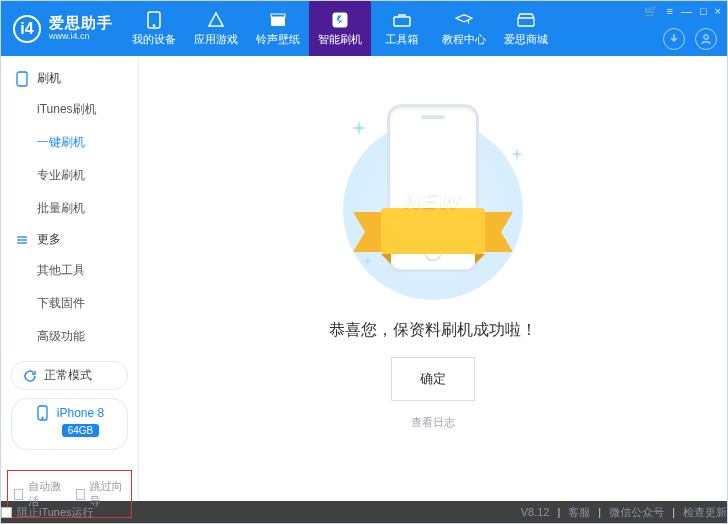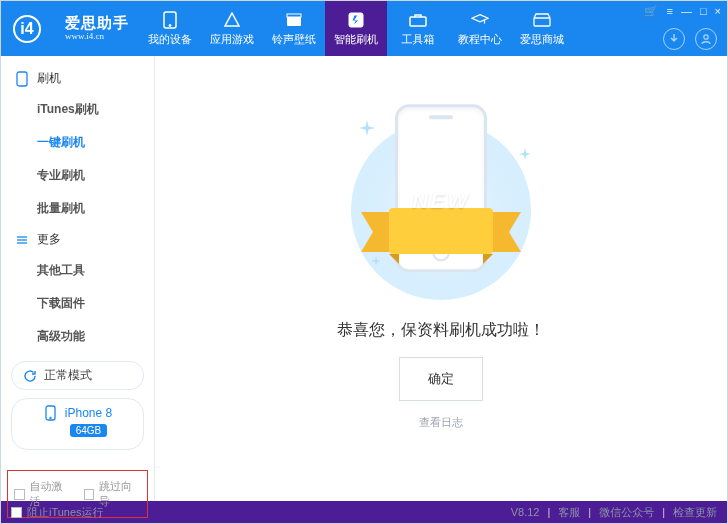--- a/index.html
+++ b/index.html
@@ -1,40 +1,40 @@
 <!DOCTYPE html>
 <html><head>
 <meta charset="utf-8">
 <style>
   * { box-sizing: border-box; margin: 0; padding: 0; }
   body { font-family: "Microsoft YaHei", Arial, sans-serif; font-size: 12px; background:#fff; width:728px; height:524px; overflow:hidden; border:1px solid #cdd6e3;}
   
   .header { background:#1a87f1; height:55px; display:flex; align-items:center; color:#fff; position:relative; }
   .logo { display:flex; align-items:center; padding:0 10px 0 12px; }
   .logo-badge { width:28px; height:28px; border-radius:50%; border:2px solid #fff; display:flex; align-items:center; justify-content:center; font-weight:bold; font-size:16px; color:#fff;}
-  .logo-text { margin-left:24px; line-height:1.1;font-family:Liberation Serif, serif; }
+  .logo-text { margin-left:8px; line-height:1.1; }
   .logo-text .zh { font-size:15px; font-weight:bold; letter-spacing:1px;}
   .logo-text .en { font-size:9px; opacity:.9;}
   .nav { display:flex; height:100%; }
   .nav-item { width:62px; display:flex; flex-direction:column; align-items:center; justify-content:center; font-size:11px; cursor:pointer; }
   .nav-item.active { background:#4c1d95; }
   .nav-icon-box { width:18px; height:18px; display:flex; align-items:center; justify-content:center; margin-bottom:3px; }
   .nav-icon-box svg { stroke:#fff; fill:#fff; }
   .win-controls { position:absolute; right:6px; top:4px; display:flex; gap:8px; font-size:11px; }
   .win-controls span { cursor:pointer; opacity:.9;}
   .header-right { position:absolute; right:10px; bottom:6px; display:flex; gap:10px; }
   .circ-btn { width:22px; height:22px; border:1.5px solid #a8d1fb; border-radius:50%; display:flex; align-items:center; justify-content:center; cursor:pointer;}
   .circ-btn svg { stroke:#a8d1fb; fill:none; }
   
   .body { display:flex; height:calc(100% - 55px - 22px); }
-  .sidebar { width:154px; border-right:1px solid #e8ecf1; display:flex; flex-direction:column; padding-top:8px;}
+  .sidebar { width:138px; border-right:1px solid #e8ecf1; display:flex; flex-direction:column; padding-top:8px;}
   .group-hdr { display:flex; align-items:center; padding:6px 14px; color:#333; font-size:12px;}
   .group-hdr .gicon { width:14px; margin-right:8px; display:flex; align-items:center; justify-content:center;}
   .gicon svg { stroke:#1a87f1; }
-  .group-item { padding:8px 0 8px 36px; color:#555; font-size:12px; cursor:pointer;font-weight:bold;}
+  .group-item { padding:8px 0 8px 36px; color:#555; font-size:12px; cursor:pointer;}
   .group-item.active { color:#1a87f1;}
   .spacer { flex:1;}
   .status-box { padding:8px 10px; }
   .pill { border:1px solid #e4e9f0; border-radius:14px; padding:5px 10px; display:flex; align-items:center; font-size:12px; color:#444; margin-bottom:8px;}
   .pill .picon { width:16px; height:16px; margin-right:6px; display:flex; align-items:center; justify-content:center;}
   .pill.device { flex-direction:column; align-items:center; border-radius:16px; padding:6px 10px 12px 10px;}
   .pill.device .row1 { display:flex; align-items:center;}
   .pill.device .row1 .name { color:#1a87f1; font-weight:500;}
   .badge { background:#1a87f1; color:#fff; font-size:10px; padding:1px 6px; border-radius:3px; margin-left:22px; margin-top:3px;}
   .redbox { border:1.5px solid #d33; margin:4px 6px 2px 6px; padding:8px 6px; display:flex; gap:12px;}
@@ -47,21 +47,21 @@
   .phone { width:92px; height:168px; background:#fff; border:3px solid #dbe5ef; border-radius:14px; position:absolute; left:50%; top:50%; transform:translate(-50%,-54%); box-shadow:0 2px 4px rgba(0,0,0,.06) inset;}
   .phone::before { content:""; position:absolute; top:8px; left:50%; transform:translateX(-50%); width:24px; height:4px; border-radius:2px; background:#dbe5ef;}
   .phone::after { content:""; position:absolute; bottom:8px; left:50%; transform:translateX(-50%); width:14px; height:14px; border-radius:50%; border:2px solid #dbe5ef;}
   .ribbon { position:absolute; left:50%; top:56%; transform:translate(-50%,-20%); }
   .newlabel { position:absolute; left:50%; top:48%; transform:translate(-50%,-10%); font-weight:900; color:#fff; font-style:italic; font-size:22px; letter-spacing:2px; text-shadow:0 1px 2px rgba(0,0,0,.15);}
   .spark { position:absolute; fill:#aee1ff; }
   .msg { margin-top:20px; font-size:16px; color:#333; }
   .ok-btn { margin-top:16px; border:1px solid #d7dde6; background:#fff; padding:12px 28px; font-size:13px; color:#333; cursor:pointer;}
   .log-link { margin-top:14px; font-size:11px; color:#9aa4b1; cursor:pointer;}
   
-  .footer { height:22px; background:#4c1d95; display:flex; align-items:center; font-size:11px; color:#8a94a3; padding:0 10px;}
+  .footer { height:22px; background:#404040; display:flex; align-items:center; font-size:11px; color:#8a94a3; padding:0 0;}
   .footer .chk { color:#8a94a3; font-size:11px;}
   .footer .right { margin-left:auto; display:flex; align-items:center; gap:8px;}
   .footer .sep { color:#c4cbd6;}
 </style>
 </head>
 <body>
 
 <div class="header">
   <div class="logo">
     <div class="logo-badge">i4</div>

